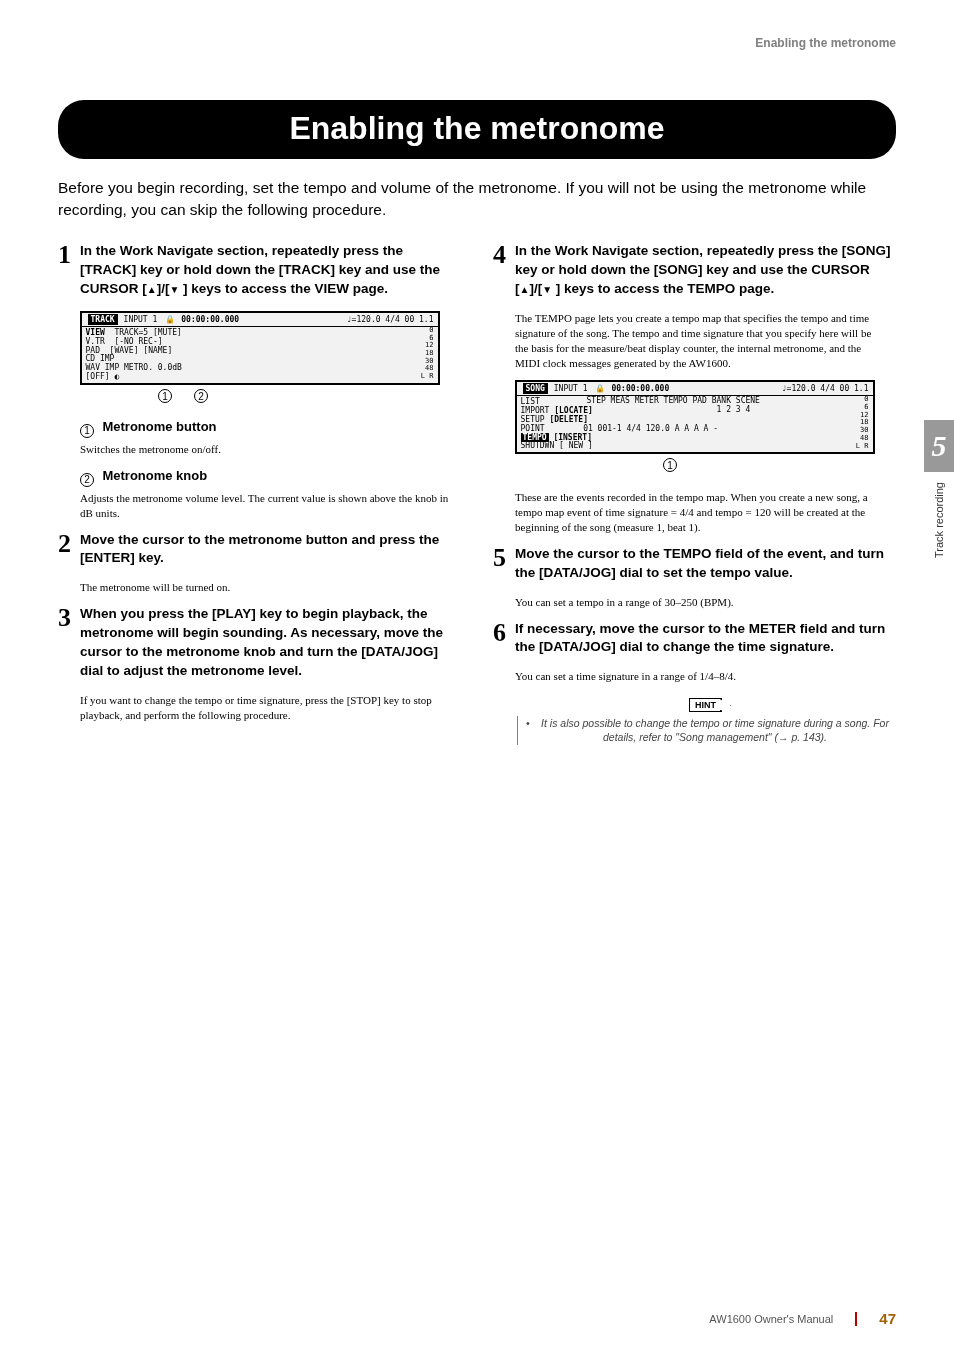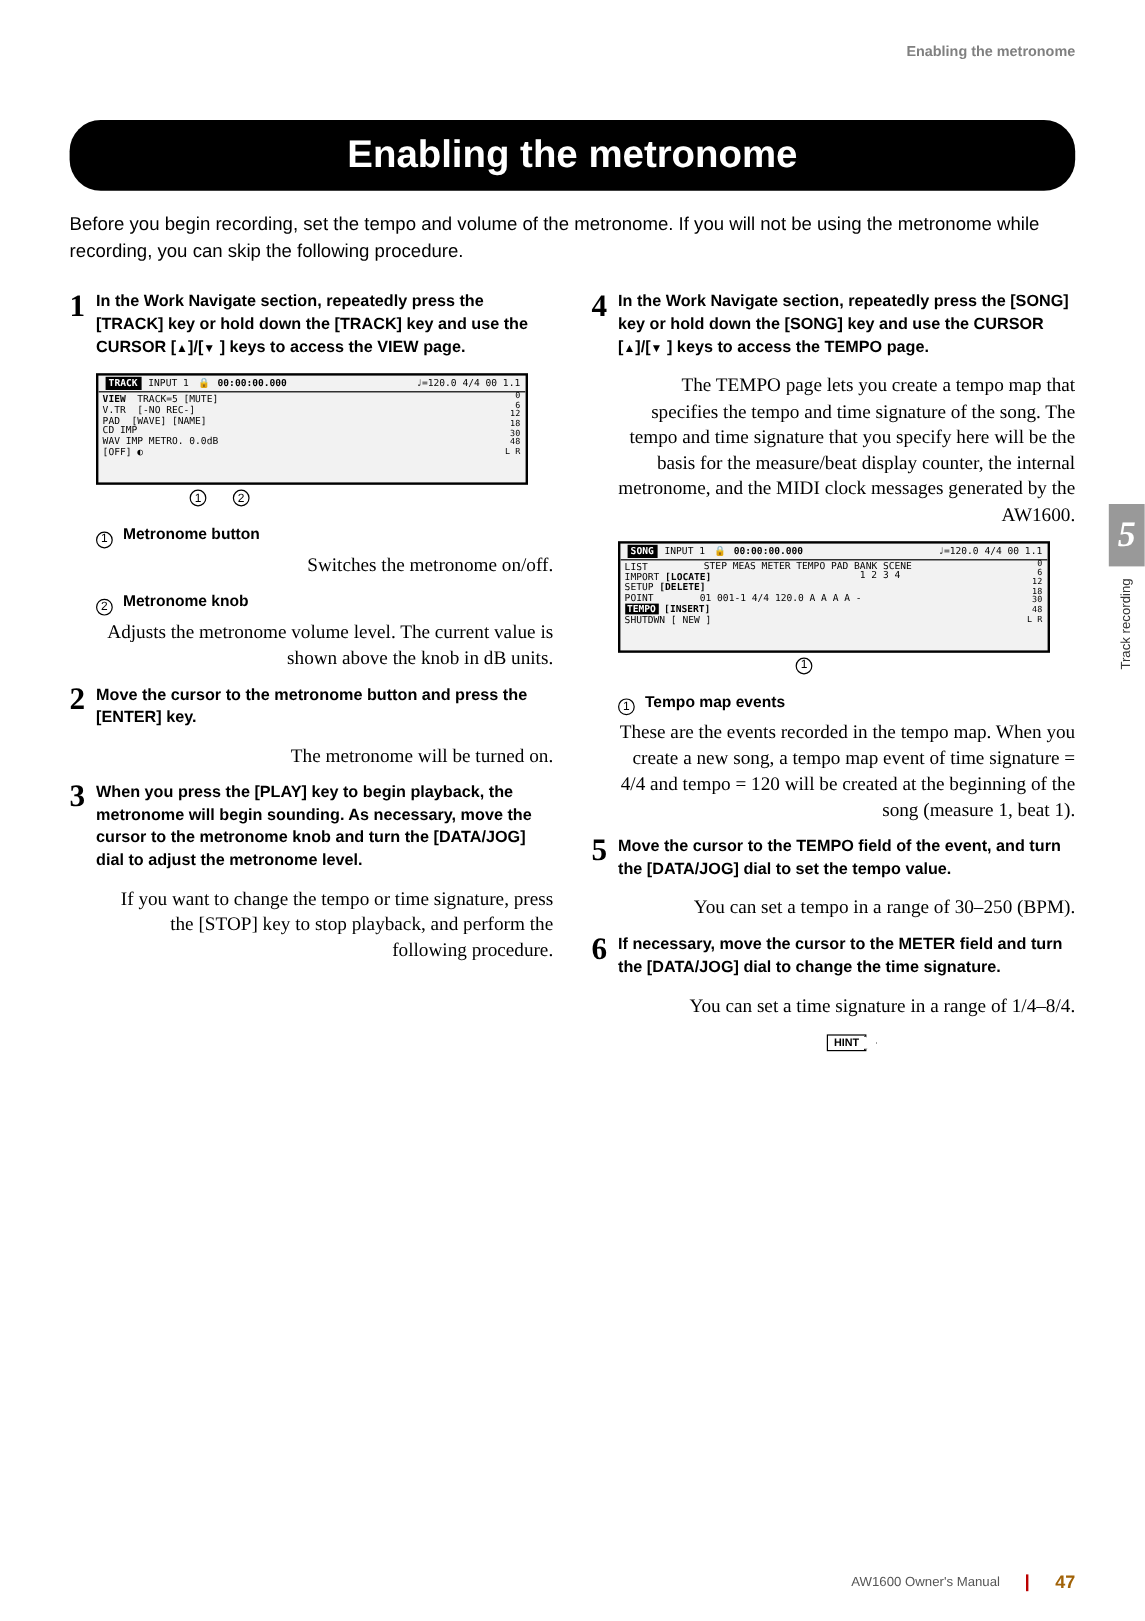--- a/index.html
+++ b/index.html
@@ -6,22 +6,22 @@
   body { width: 954px; height: 1351px; font-family: Arial, Helvetica, sans-serif; background: #fff; position: relative; color: #000; }
   .page { padding: 36px 58px 0 58px; }
   .running-header { color: #808080; font-size: 12px; font-weight: bold; text-align: right; margin-bottom: 50px; }
   .title-band { background: #000; color: #fff; font-size: 32px; font-weight: bold; text-align: center; padding: 10px 0 12px 0; border-radius: 26px; margin-bottom: 18px; }
   .intro { font-size: 15.5px; line-height: 1.4; margin-bottom: 22px; }
   .columns { display: flex; gap: 32px; }
   .col { flex: 1; }
   .step { display: flex; margin-bottom: 12px; }
   .step-num { font-size: 26px; font-weight: bold; font-family: "Times New Roman", serif; width: 22px; flex-shrink: 0; line-height: 1; }
   .step-head { font-size: 13.5px; font-weight: bold; line-height: 1.4; }
-  .step-body { font-size: 16px; font-family: "Times New Roman", serif; line-height: 1.35; margin: 4px 0 10px 22px; text-align: right; }
-  .screenshot { width: 360px; height: 93px; border: 2px solid #000; margin: 8px auto 4px auto; position: relative; background: #f2f2f2; font-family: monospace; font-size: 9px; overflow: hidden; }
+  .step-body { font-size: 11px; font-family: "Times New Roman", serif; line-height: 1.35; margin: 4px 12px 10px 22px; }
+  .screenshot { width: 360px; height: 74px; border: 2px solid #000; margin: 8px auto 4px auto; position: relative; background: #f2f2f2; font-family: monospace; font-size: 9px; overflow: hidden; }
   .ss-header { background: #000; color: #fff; font-weight: bold; padding: 1px 3px; display: inline-block; }
   .ss-top { display: flex; align-items: center; height: 14px; border-bottom: 1px solid #000; font-size: 8px; }
   .ss-top span { margin-left: 6px; }
   .ss-top .right { margin-left: auto; margin-right: 4px; }
   .ss-body { position: relative; font-size: 8px; padding: 2px 4px; line-height: 1.1; }
   .callout-row { display: flex; justify-content: flex-start; gap: 22px; margin-left: 100px; font-size: 11px; }
   .callout-row.single { margin-left: 170px; }
   .circ { border: 1px solid #000; border-radius: 50%; width: 14px; height: 14px; display: inline-flex; align-items: center; justify-content: center; font-size: 10px; }
   .sub-label { margin-left: 22px; margin-bottom: 2px; }
   .sub-label .circ { vertical-align: -3px; }
@@ -160,41 +160,38 @@
               <div>L R</div>
           </div>
         </div>
       </div>
       <div class="callout-row single">
         <span class="circ">1</span>
       </div>
 
       <div style="height:14px;"></div>
 
-      <div class="sub-label">
-        <span class="circ">1</span>
-        <span class="lbl">Tempo map events</span>
-      </div>
       <div class="step-body">These are the events recorded in the tempo map. When you create a new song, a tempo map event of time signature = 4/4 and tempo = 120 will be created at the beginning of the song (measure 1, beat 1).</div>
 
       <div class="step">
         <div class="step-num">5</div>
         <div class="step-head">Move the cursor to the TEMPO field of the event, and turn the [DATA/JOG] dial to set the tempo value.</div>
       </div>
       <div class="step-body">You can set a tempo in a range of 30–250 (BPM).</div>
 
       <div class="step">
         <div class="step-num">6</div>
         <div class="step-head">If necessary, move the cursor to the METER field and turn the [DATA/JOG] dial to change the time signature.</div>
       </div>
       <div class="step-body">You can set a time signature in a range of 1/4–8/4.</div>
 
       <div class="hint-box">
         <span class="hint-tag">HINT</span>
         <ul class="hint-items">
+          <li>It is also possible to change the tempo or time signature during a song. For details, refer to "Song management" (→ p. 143).</li>
         </ul>
       </div>
     </div>
   </div>
 </div>
 
 <div class="side-tab">
   <div class="num">5</div>
   <div class="txt">Track recording</div>
 </div>

